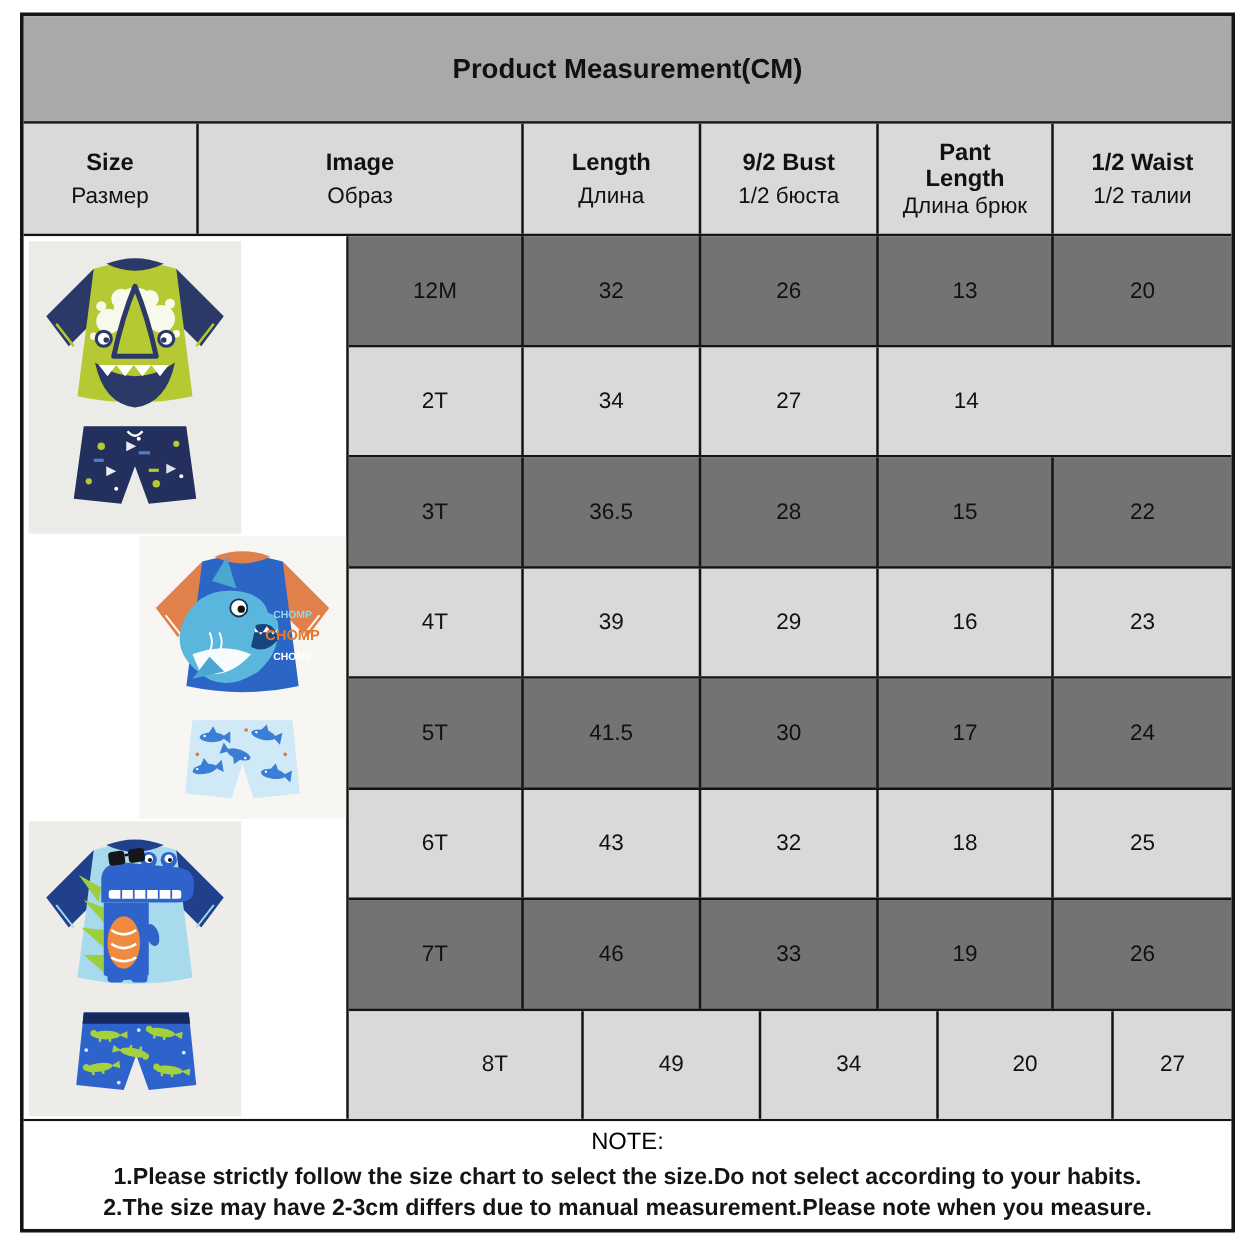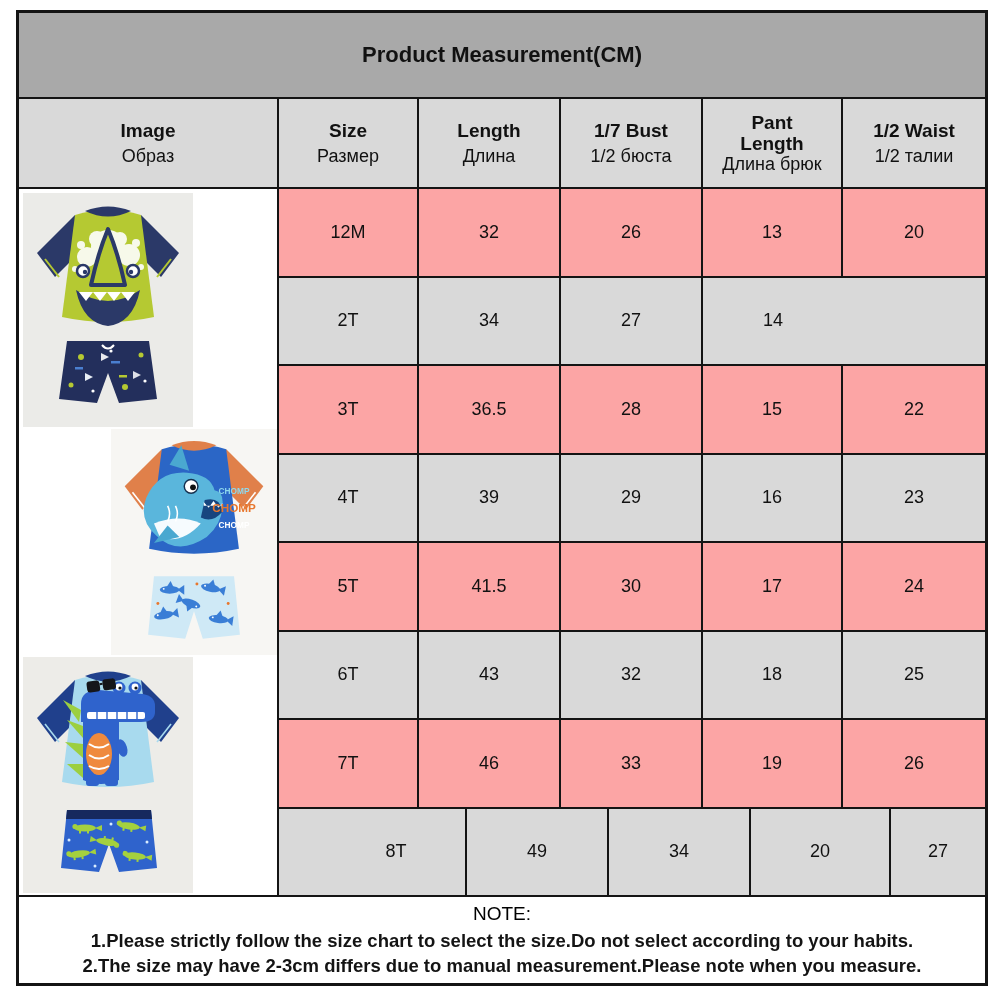--- a/index.html
+++ b/index.html
@@ -47,21 +47,21 @@
     width: 260px; flex: 0 0 260px; border-right: 2px solid #141414;
     position: relative; background: #fff; overflow: hidden;
   }
   .photo { position: absolute; }
   .photo svg { display: block; width: 100%; height: 100%; }
   .photo-1 { left: 4px;  top: 4px;   width: 170px; height: 234px; background: #ebebe8; }
   .photo-2 { right: 0;   top: 240px; width: 166px; height: 226px; background: #f7f6f3; }
   .photo-3 { left: 4px;  top: 468px; width: 170px; height: 236px; background: #edece8; }
 
   .rows { flex: 1 1 auto; display: flex; flex-direction: column; min-width: 0; }
-  .data-row { flex: 1 1 auto; display: flex; border-bottom: 2px solid #141414; background: #fca5a5; }
+  .data-row { flex: 1 1 auto; display: flex; border-bottom: 2px solid #141414; background: #737373; }
   .data-row:last-child { border-bottom: none; padding-left: 48px; }
   .data-row:nth-child(even) { background: #d9d9d9; }
   .dcell {
     display: flex; align-items: center; justify-content: center;
     font-size: 18px; border-right: 2px solid #141414;
   }
   .dcell:last-child { border-right: none; }
 
   
   .note-band {
@@ -77,34 +77,34 @@
 <body>
 
 <div class="sheet">
   <div class="chart">
 
     <div class="title-band">
       <div class="title-en">Product Measurement(CM)</div>
     </div>
 
     <div class="header-row">
+      <div class="hcell col-size">
+        <span class="en">Size</span>
+        <span class="ru">Размер</span>
+      </div>
       <div class="hcell col-image">
         <span class="en">Image</span>
         <span class="ru">Образ</span>
       </div>
-      <div class="hcell col-size">
-        <span class="en">Size</span>
-        <span class="ru">Размер</span>
-      </div>
       <div class="hcell col-length">
         <span class="en">Length</span>
         <span class="ru">Длина</span>
       </div>
       <div class="hcell col-bust">
-        <span class="en">1/7 Bust</span>
+        <span class="en">9/2 Bust</span>
         <span class="ru">1/2 бюста</span>
       </div>
       <div class="hcell col-pant tight">
         <span class="en">Pant</span>
         <span class="en">Length</span>
         <span class="ru">Длина брюк</span>
       </div>
       <div class="hcell col-waist">
         <span class="en">1/2 Waist</span>
         <span class="ru">1/2 талии</span>

